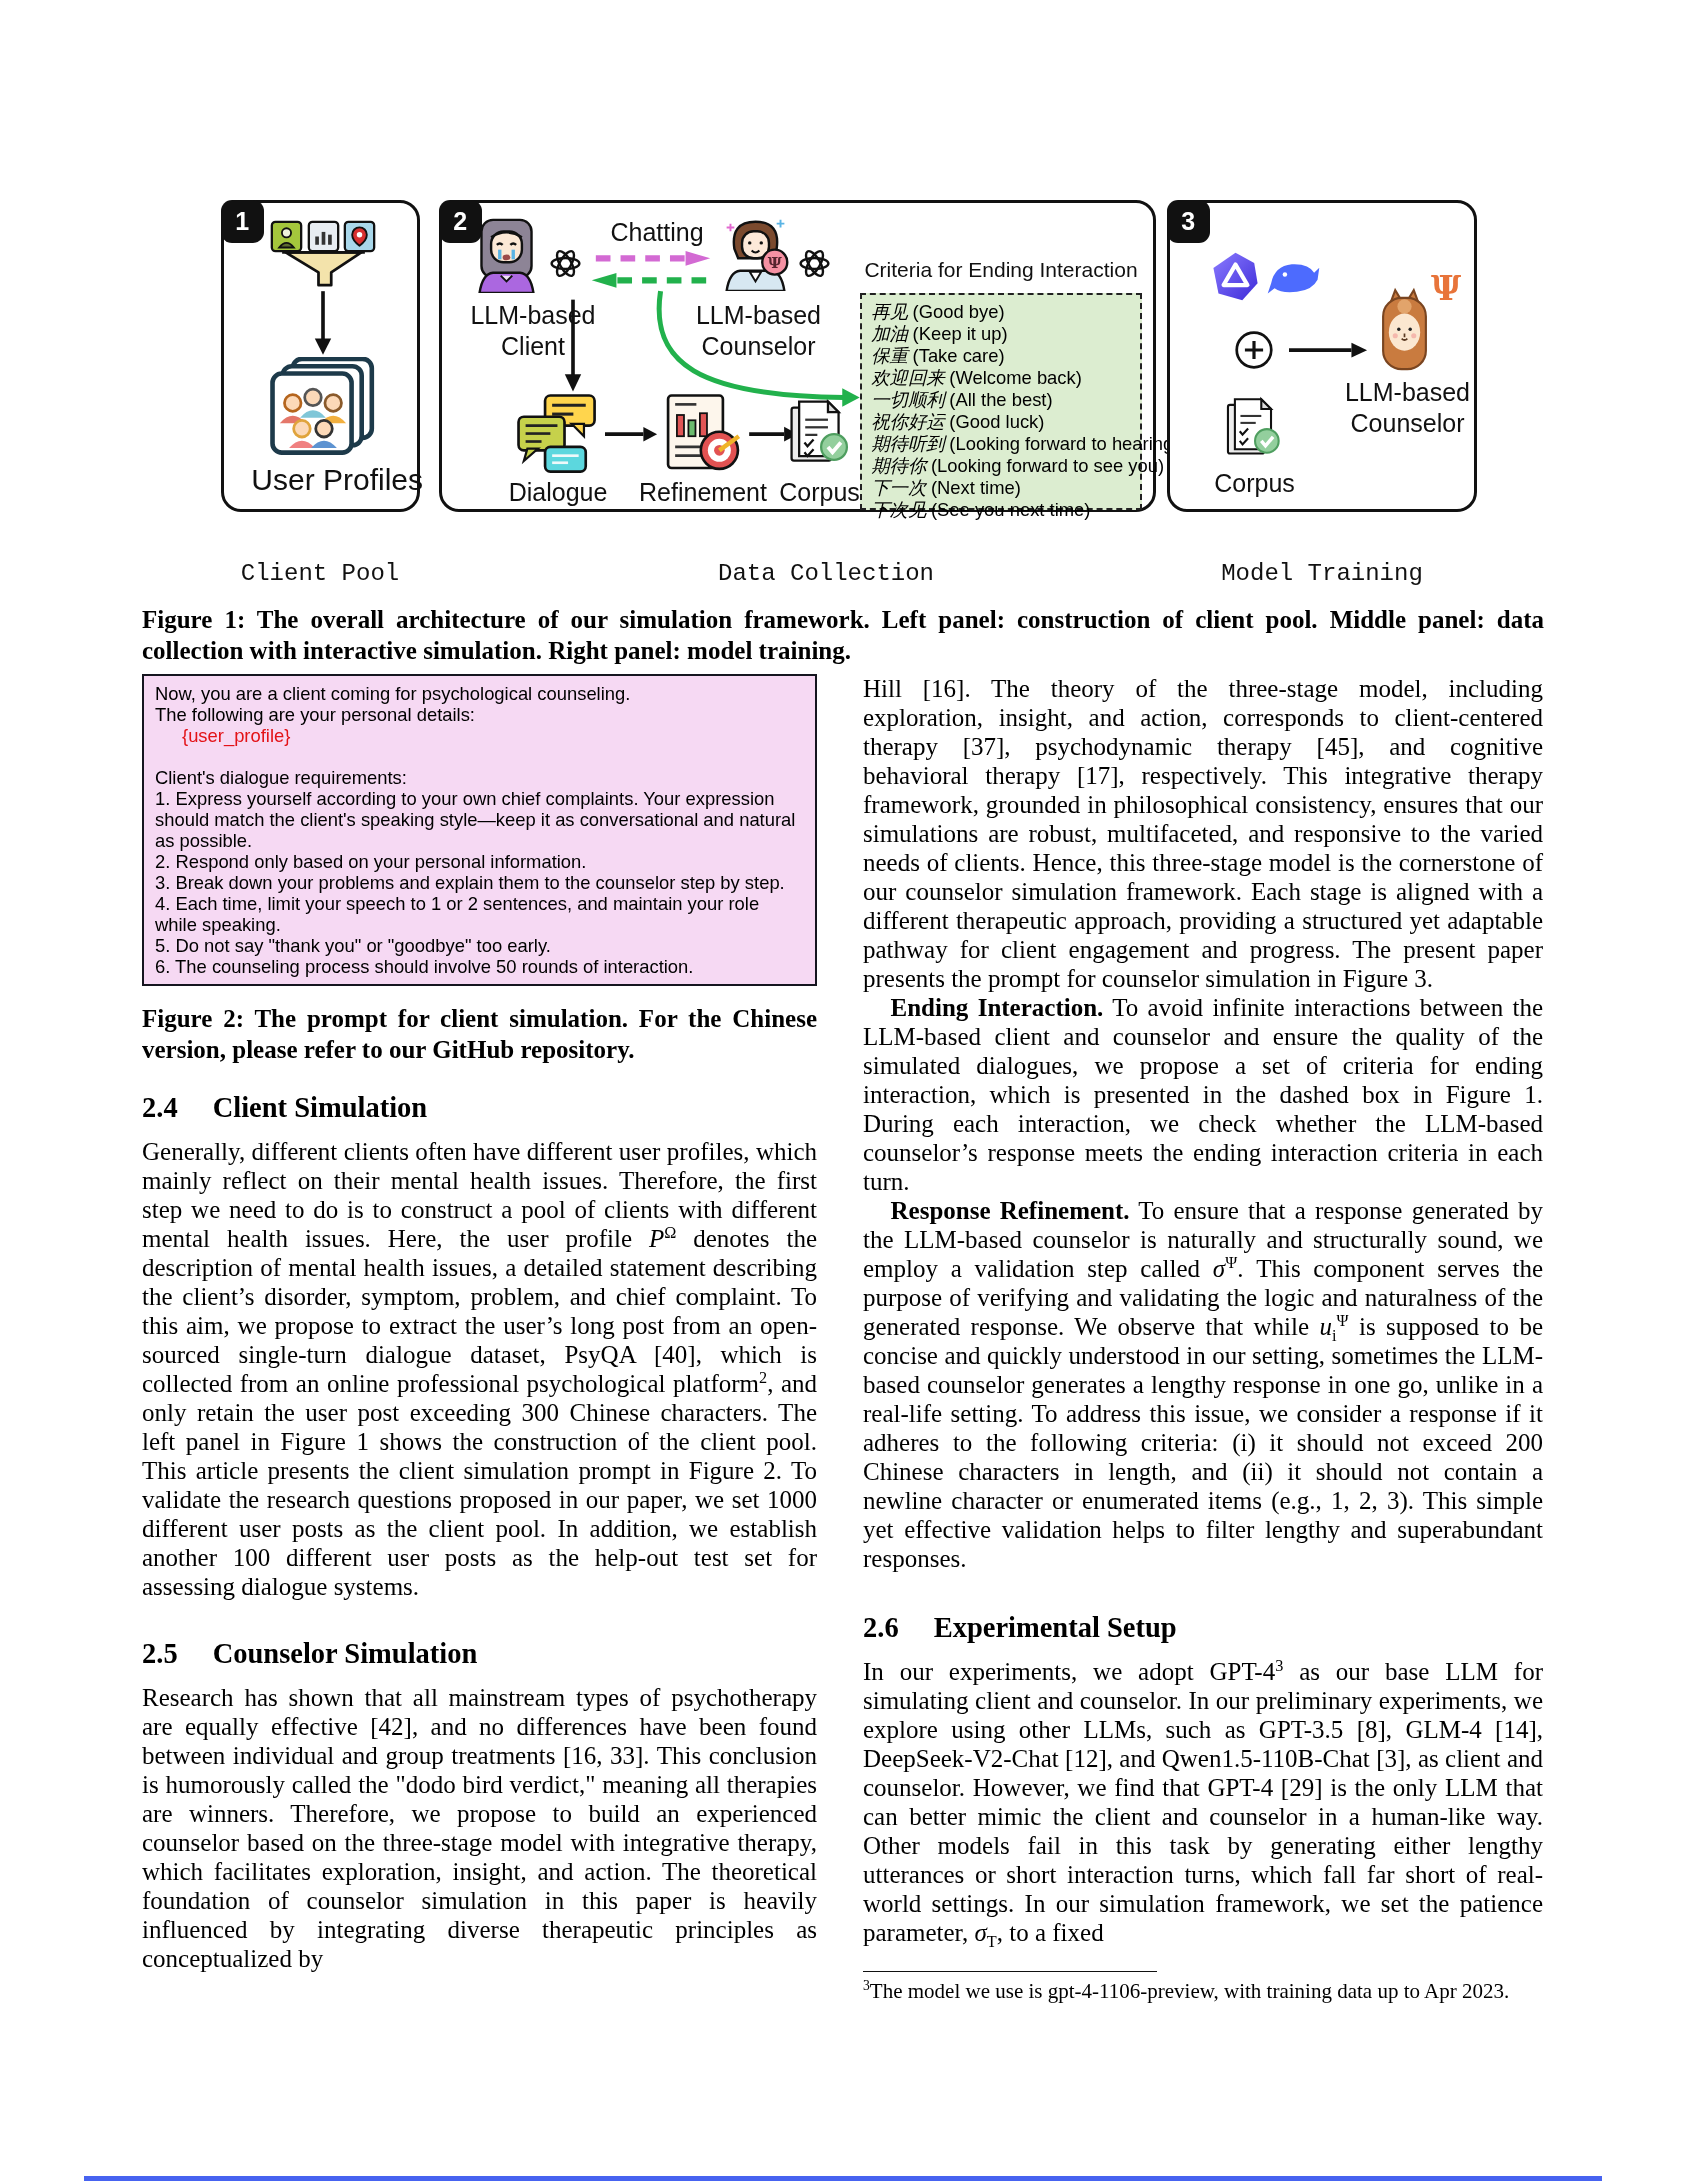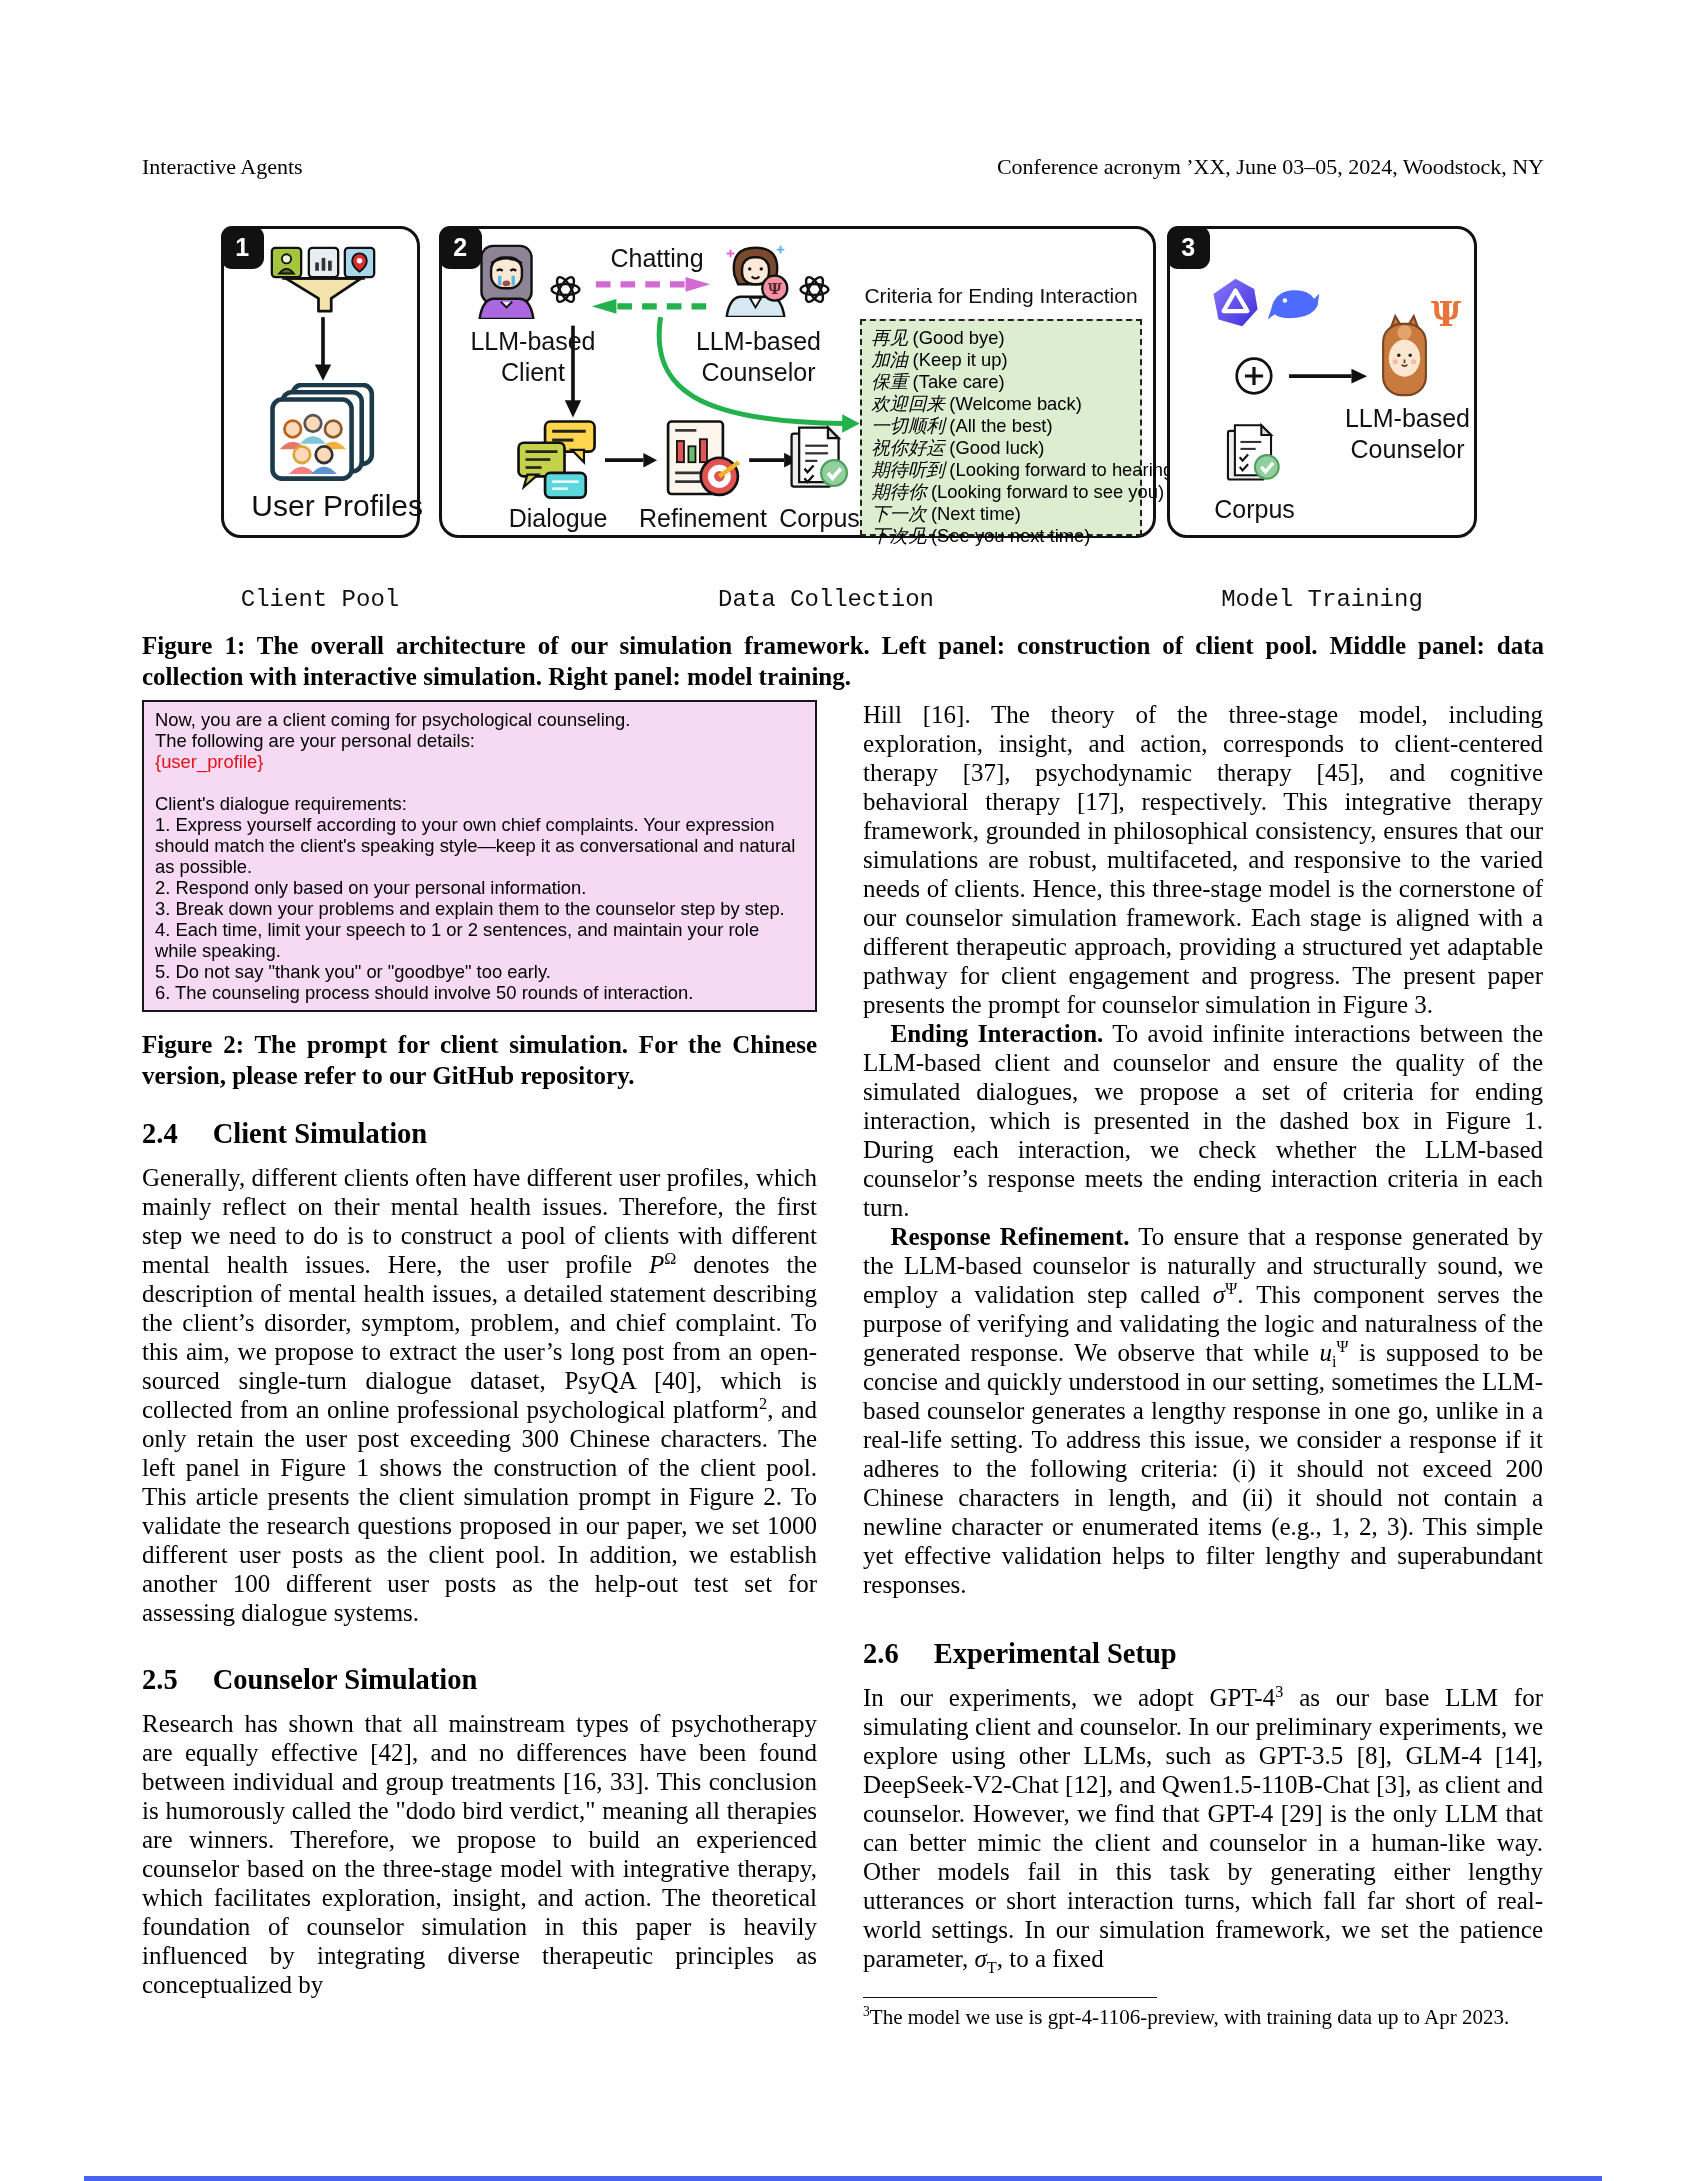--- a/index.html
+++ b/index.html
@@ -42,43 +42,39 @@
   .body { font-size:25px; line-height:29px; text-align:justify; }
   .indent { text-indent:27.5px; }
   .sect { font-size:28.5px; font-weight:bold; margin:27.5px 0 13px 0; }
   .sect .snum { margin-right:35px; }
   sup { font-size:65%; vertical-align:super; line-height:0; }
   sub { font-size:65%; vertical-align:sub; line-height:0; }
 
   
   .promptbox { border:2.8px solid #15151f; background:#f6d9f3; padding:7.3px 11px;
                font-family:"Liberation Sans", sans-serif; font-size:18.4px; line-height:21px; }
-  .pline.red { color:#e31217; }
+  .pline.red { color:#e31217;margin-left:27px; }
   .pspacer { height:21px; }
   .f2cap { margin-top:16.5px; }
 
   
   .footnote { margin-top:24px; }
   .fnrule { width:294px; border-top:1.8px solid #111; margin-bottom:7.3px; }
   .fntext { font-size:21px; line-height:25px; }
   .fnurl { cursor:pointer; }
 
   .bottom-blue { position:absolute; left:84px; right:84px; bottom:0; height:6.4px; background:#4763f0; }
   svg { display:block; }
   .psi3 { position:absolute; color:#e8743a; font:700 33px "DejaVu Serif", serif; }
 </style>
 </head>
 <body>
 
 <div class="page">
 
-  <div class="pg-header">
-    <span>Interactive Agents</span>
-    <span>Conference acronym ’XX, June 03–05, 2024, Woodstock, NY</span>
-  </div>
 
   <div class="fig1">
 
     <div class="panel p1">
       <div class="badge">1</div>
       <div class="abs" style="left:46px;top:16.5px;display:flex;gap:3.7px;">
         <svg width="33" height="33" viewBox="0 0 36 36">
           <rect x="2" y="2" width="32" height="32" rx="4" fill="#a4c63c" stroke="#111" stroke-width="2.5"></rect>
           <circle cx="18" cy="14" r="5" fill="#eef3da" stroke="#111" stroke-width="2"></circle>
           <path d="M10,30 q8,-10 16,0 z" fill="#5c6b2f" stroke="#111" stroke-width="2"></path>

